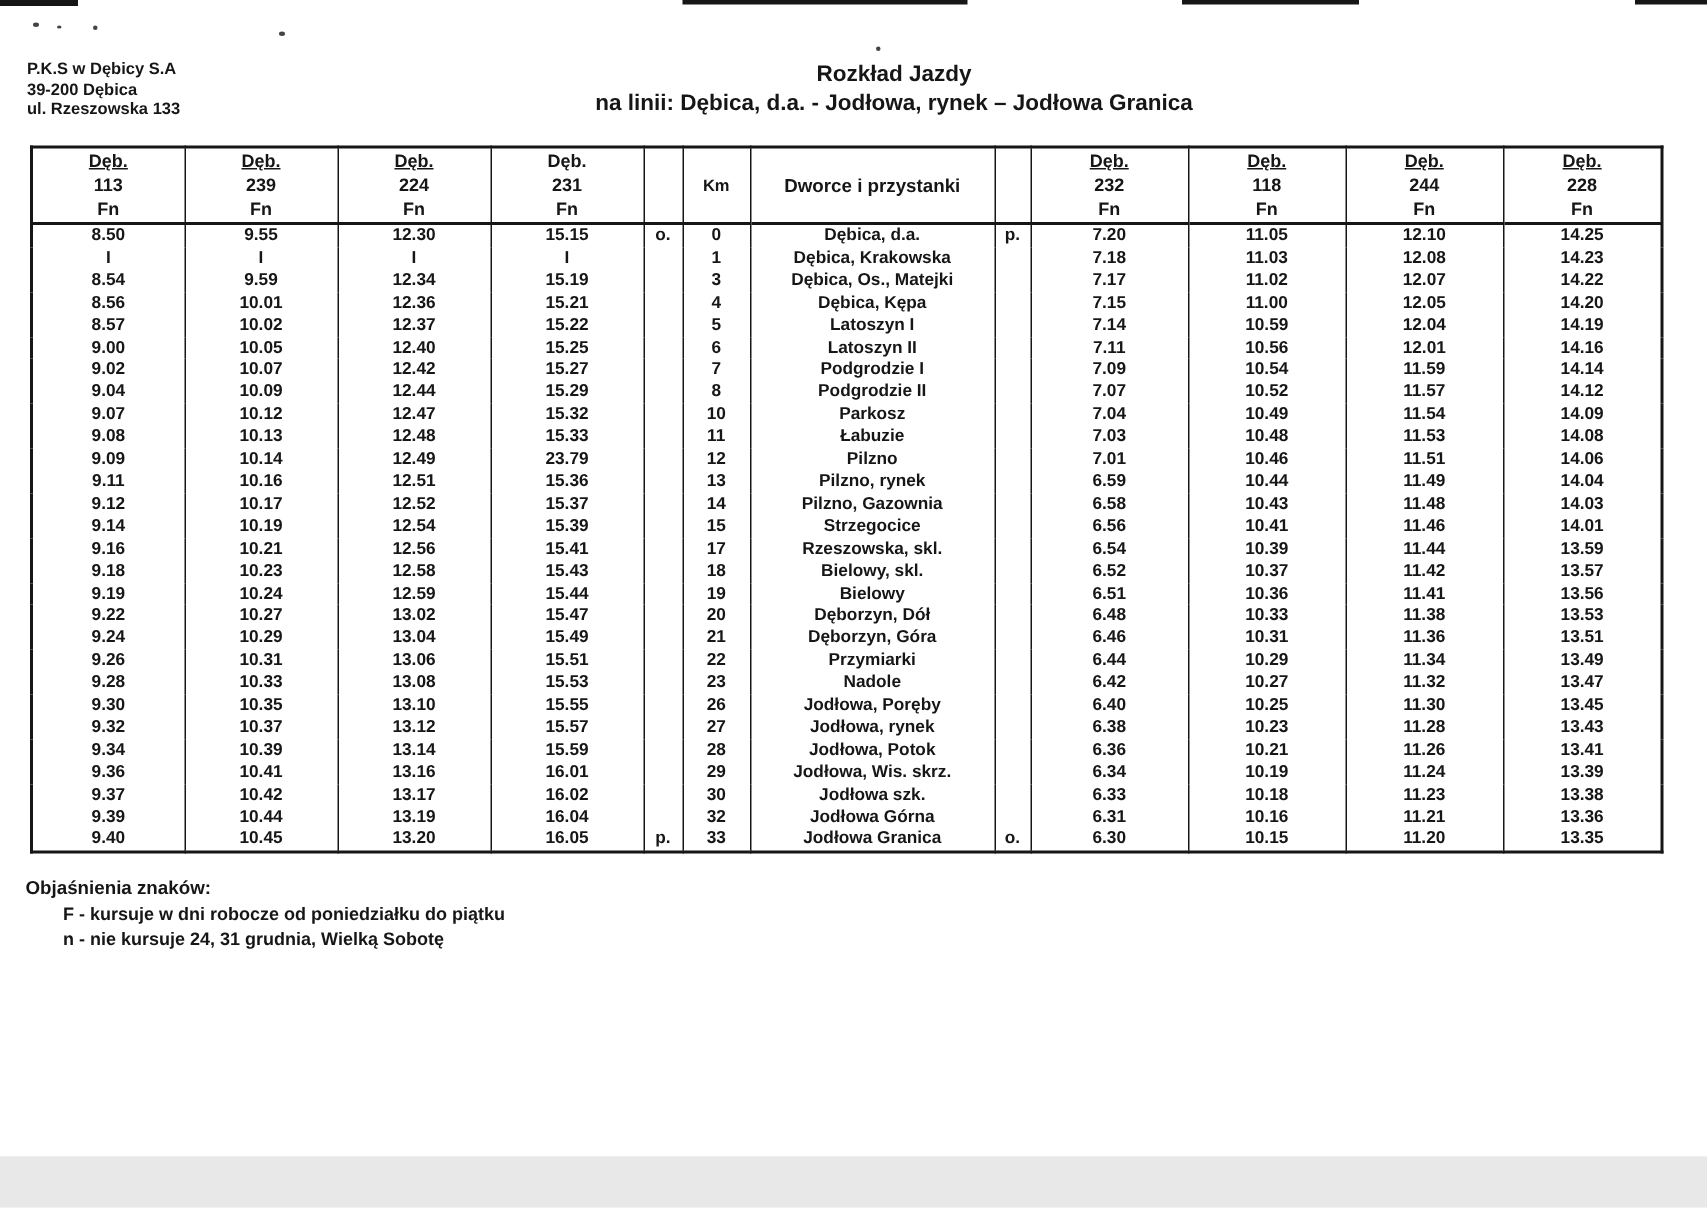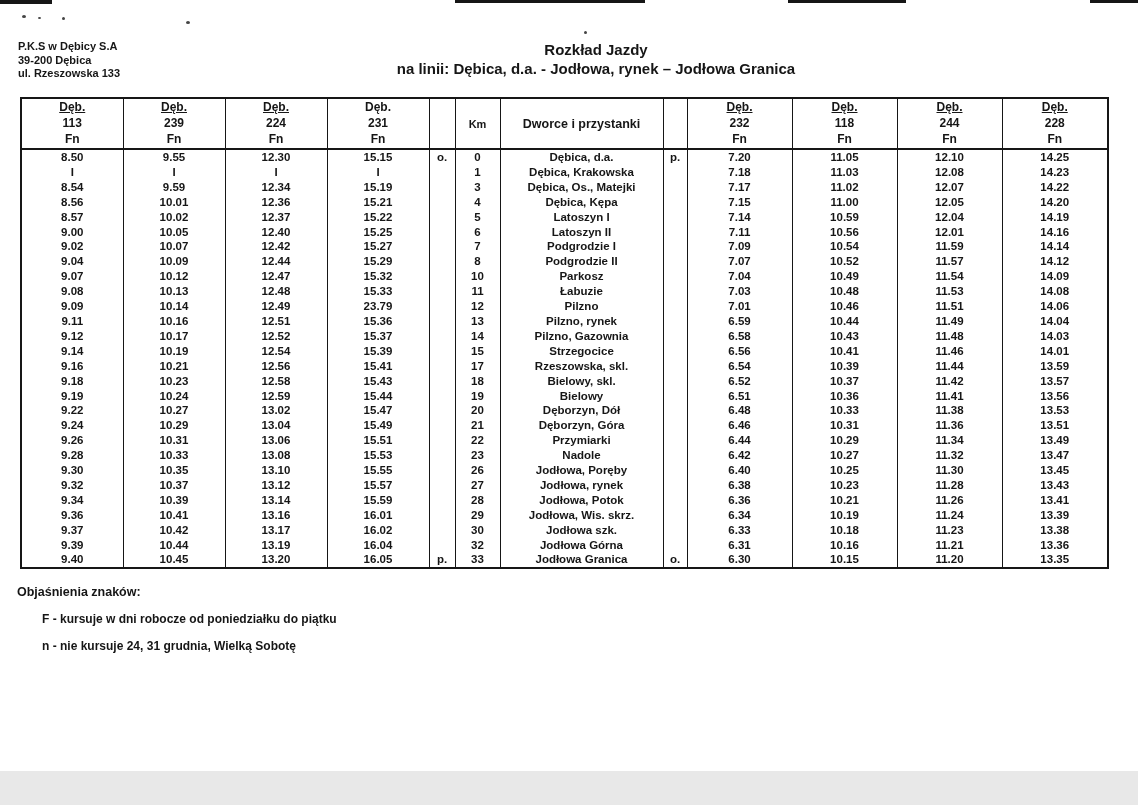--- a/index.html
+++ b/index.html
@@ -27,21 +27,21 @@
   .hdr{display:flex;flex-direction:column;justify-content:space-between;height:46px;padding:1px 0 2px 0;}
   .hdr span{display:block;font-size:12px;line-height:14px;text-align:center;}
   .hdr .u{text-decoration:underline;}
   th.km-h{font-size:11px;text-align:center;}
   th.stops-h{font-size:12.5px;text-align:center;padding-left:5px;font-weight:700;}
   td.stop{text-align:left;padding-left:5px;font-size:12px;}
   td.km{font-size:12px;}
   td.mark{font-size:12px;text-align:center;}
   .legend{position:absolute;left:17px;top:585px;font-size:12px;line-height:15px;}
   .legend .lt{font-size:12.5px;}
-  .legend .ln{margin-left:25px;margin-top:12px;}
+  .legend .ln{margin-left:25px;margin-top:2px;}
 </style>
 </head>
 <body>
 
 <div class="page">
 
   <div class="edge" style="left:0;top:0;width:52px;height:4px;"></div>
   <div class="edge" style="left:455px;top:0;width:190px;height:3px;"></div>
   <div class="edge" style="left:788px;top:0;width:118px;height:3px;"></div>
   <div class="edge" style="left:1090px;top:0;width:48px;height:3px;"></div>

